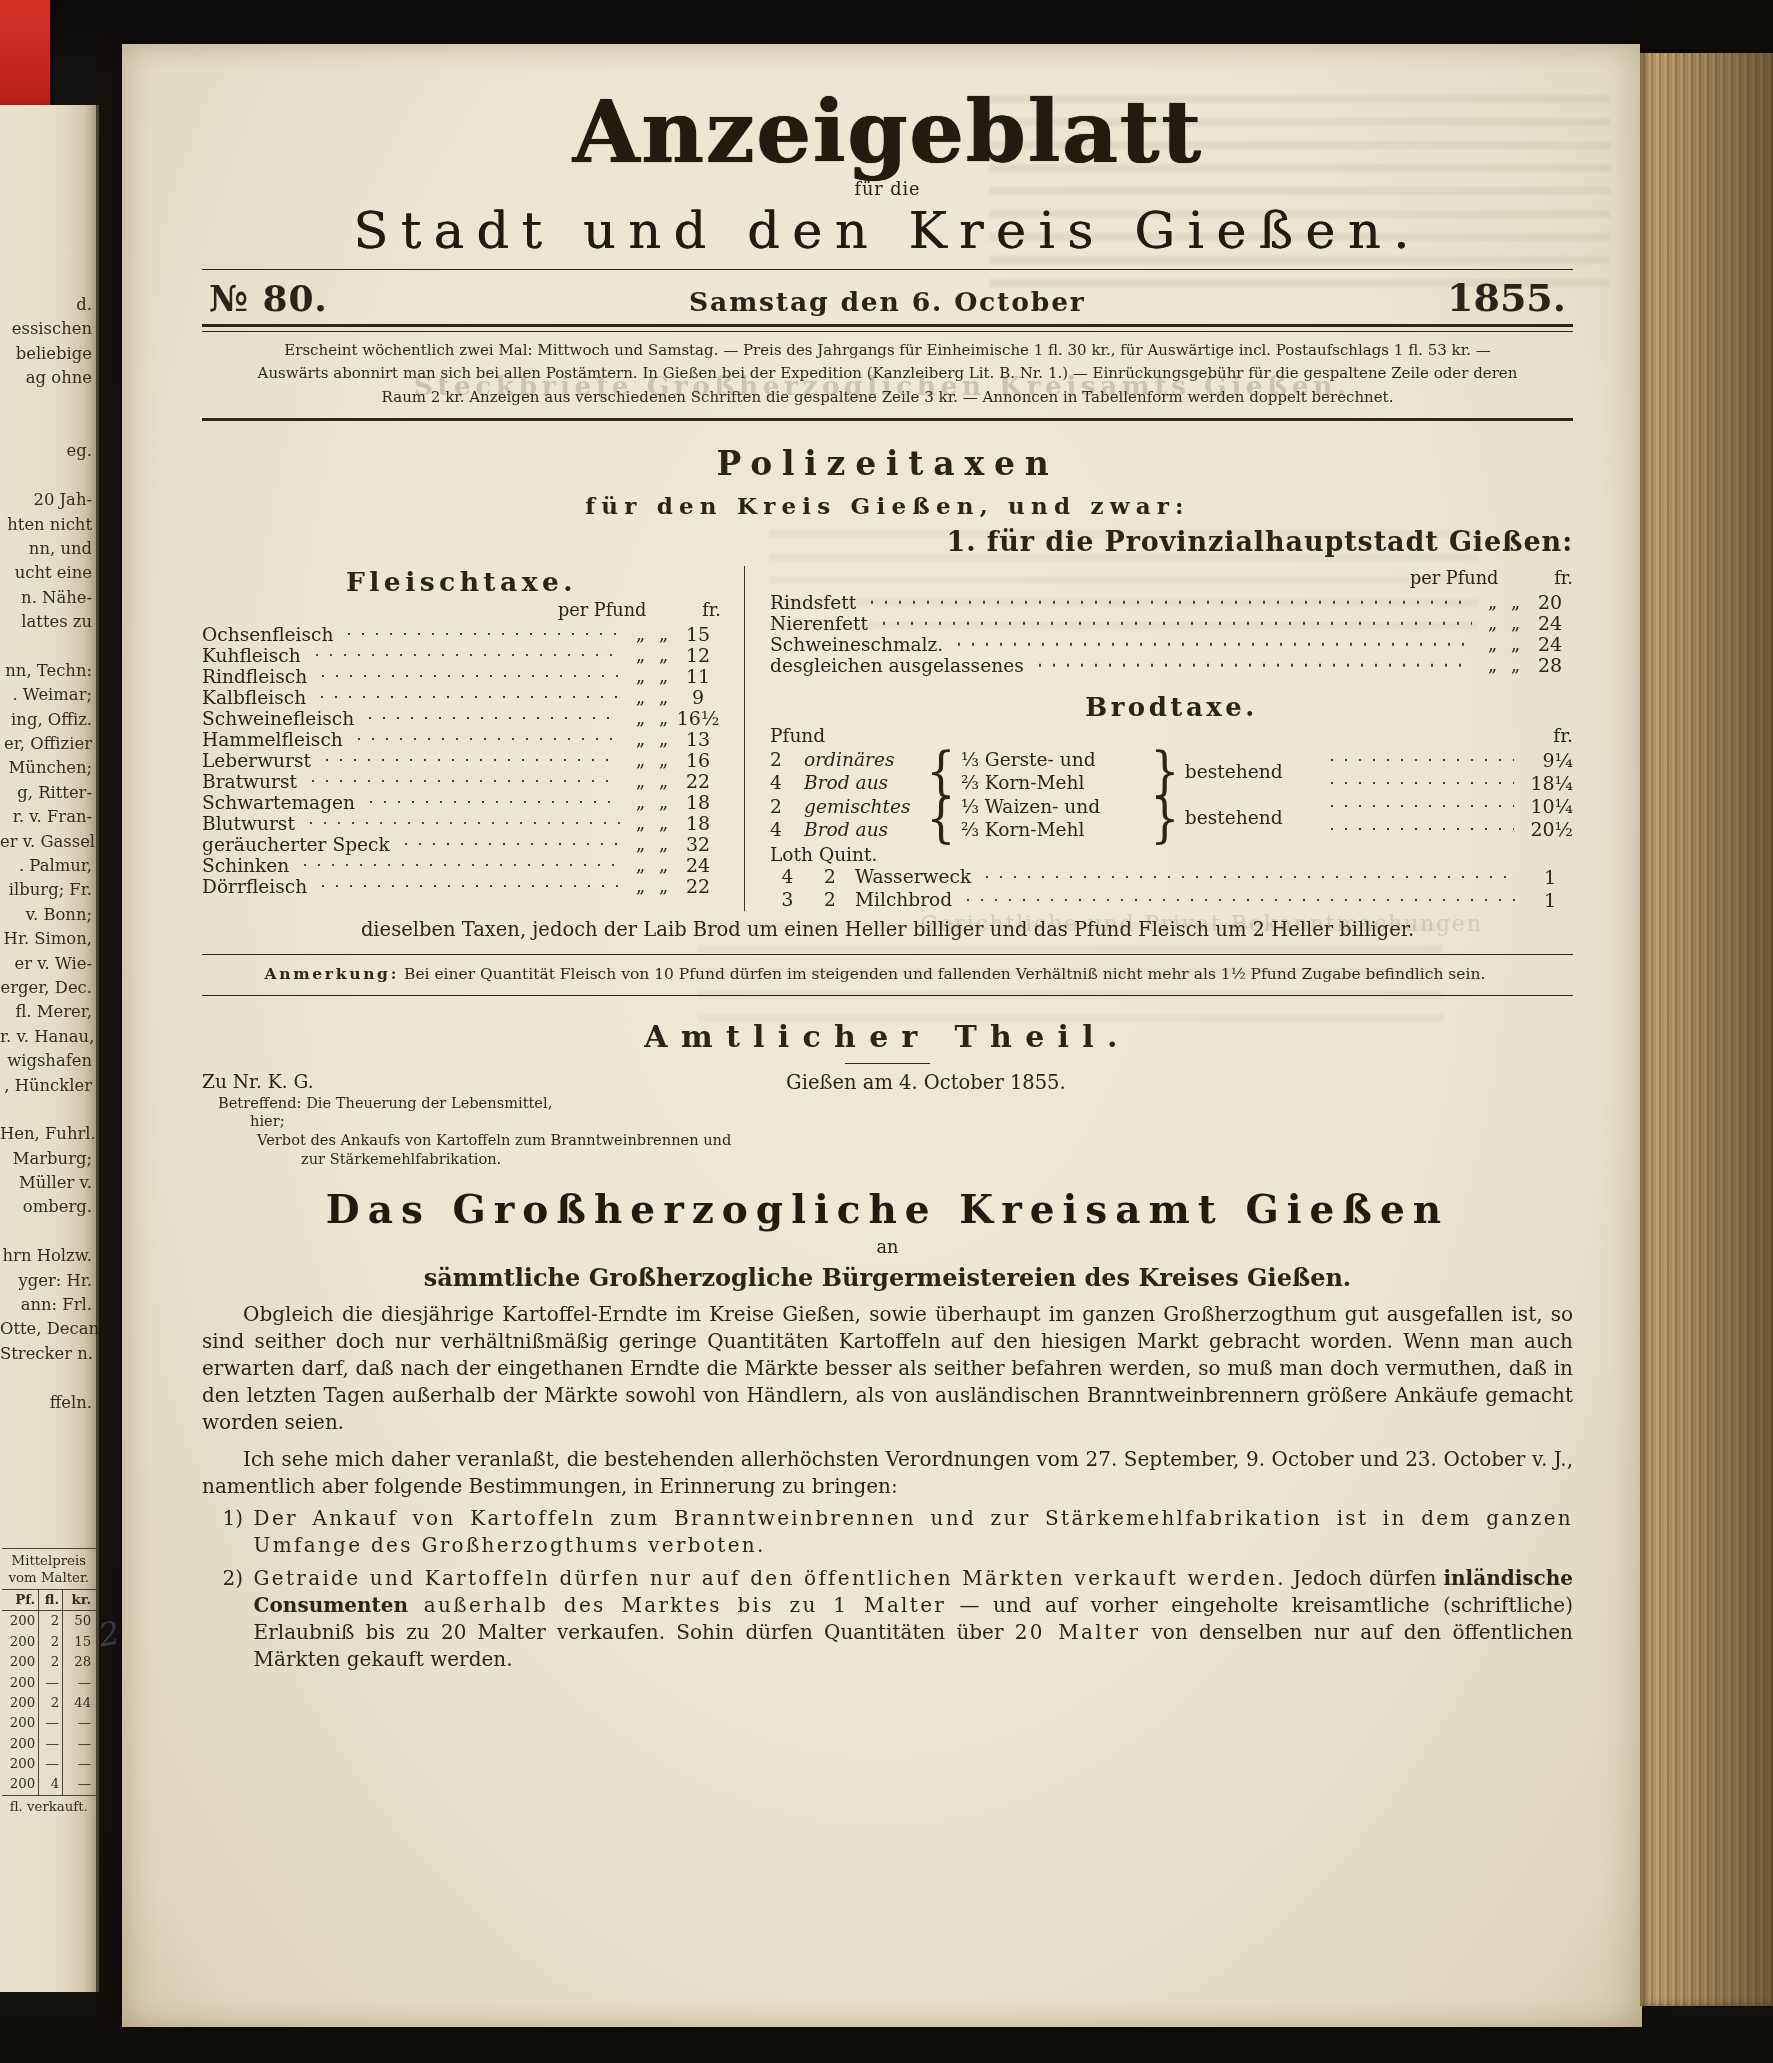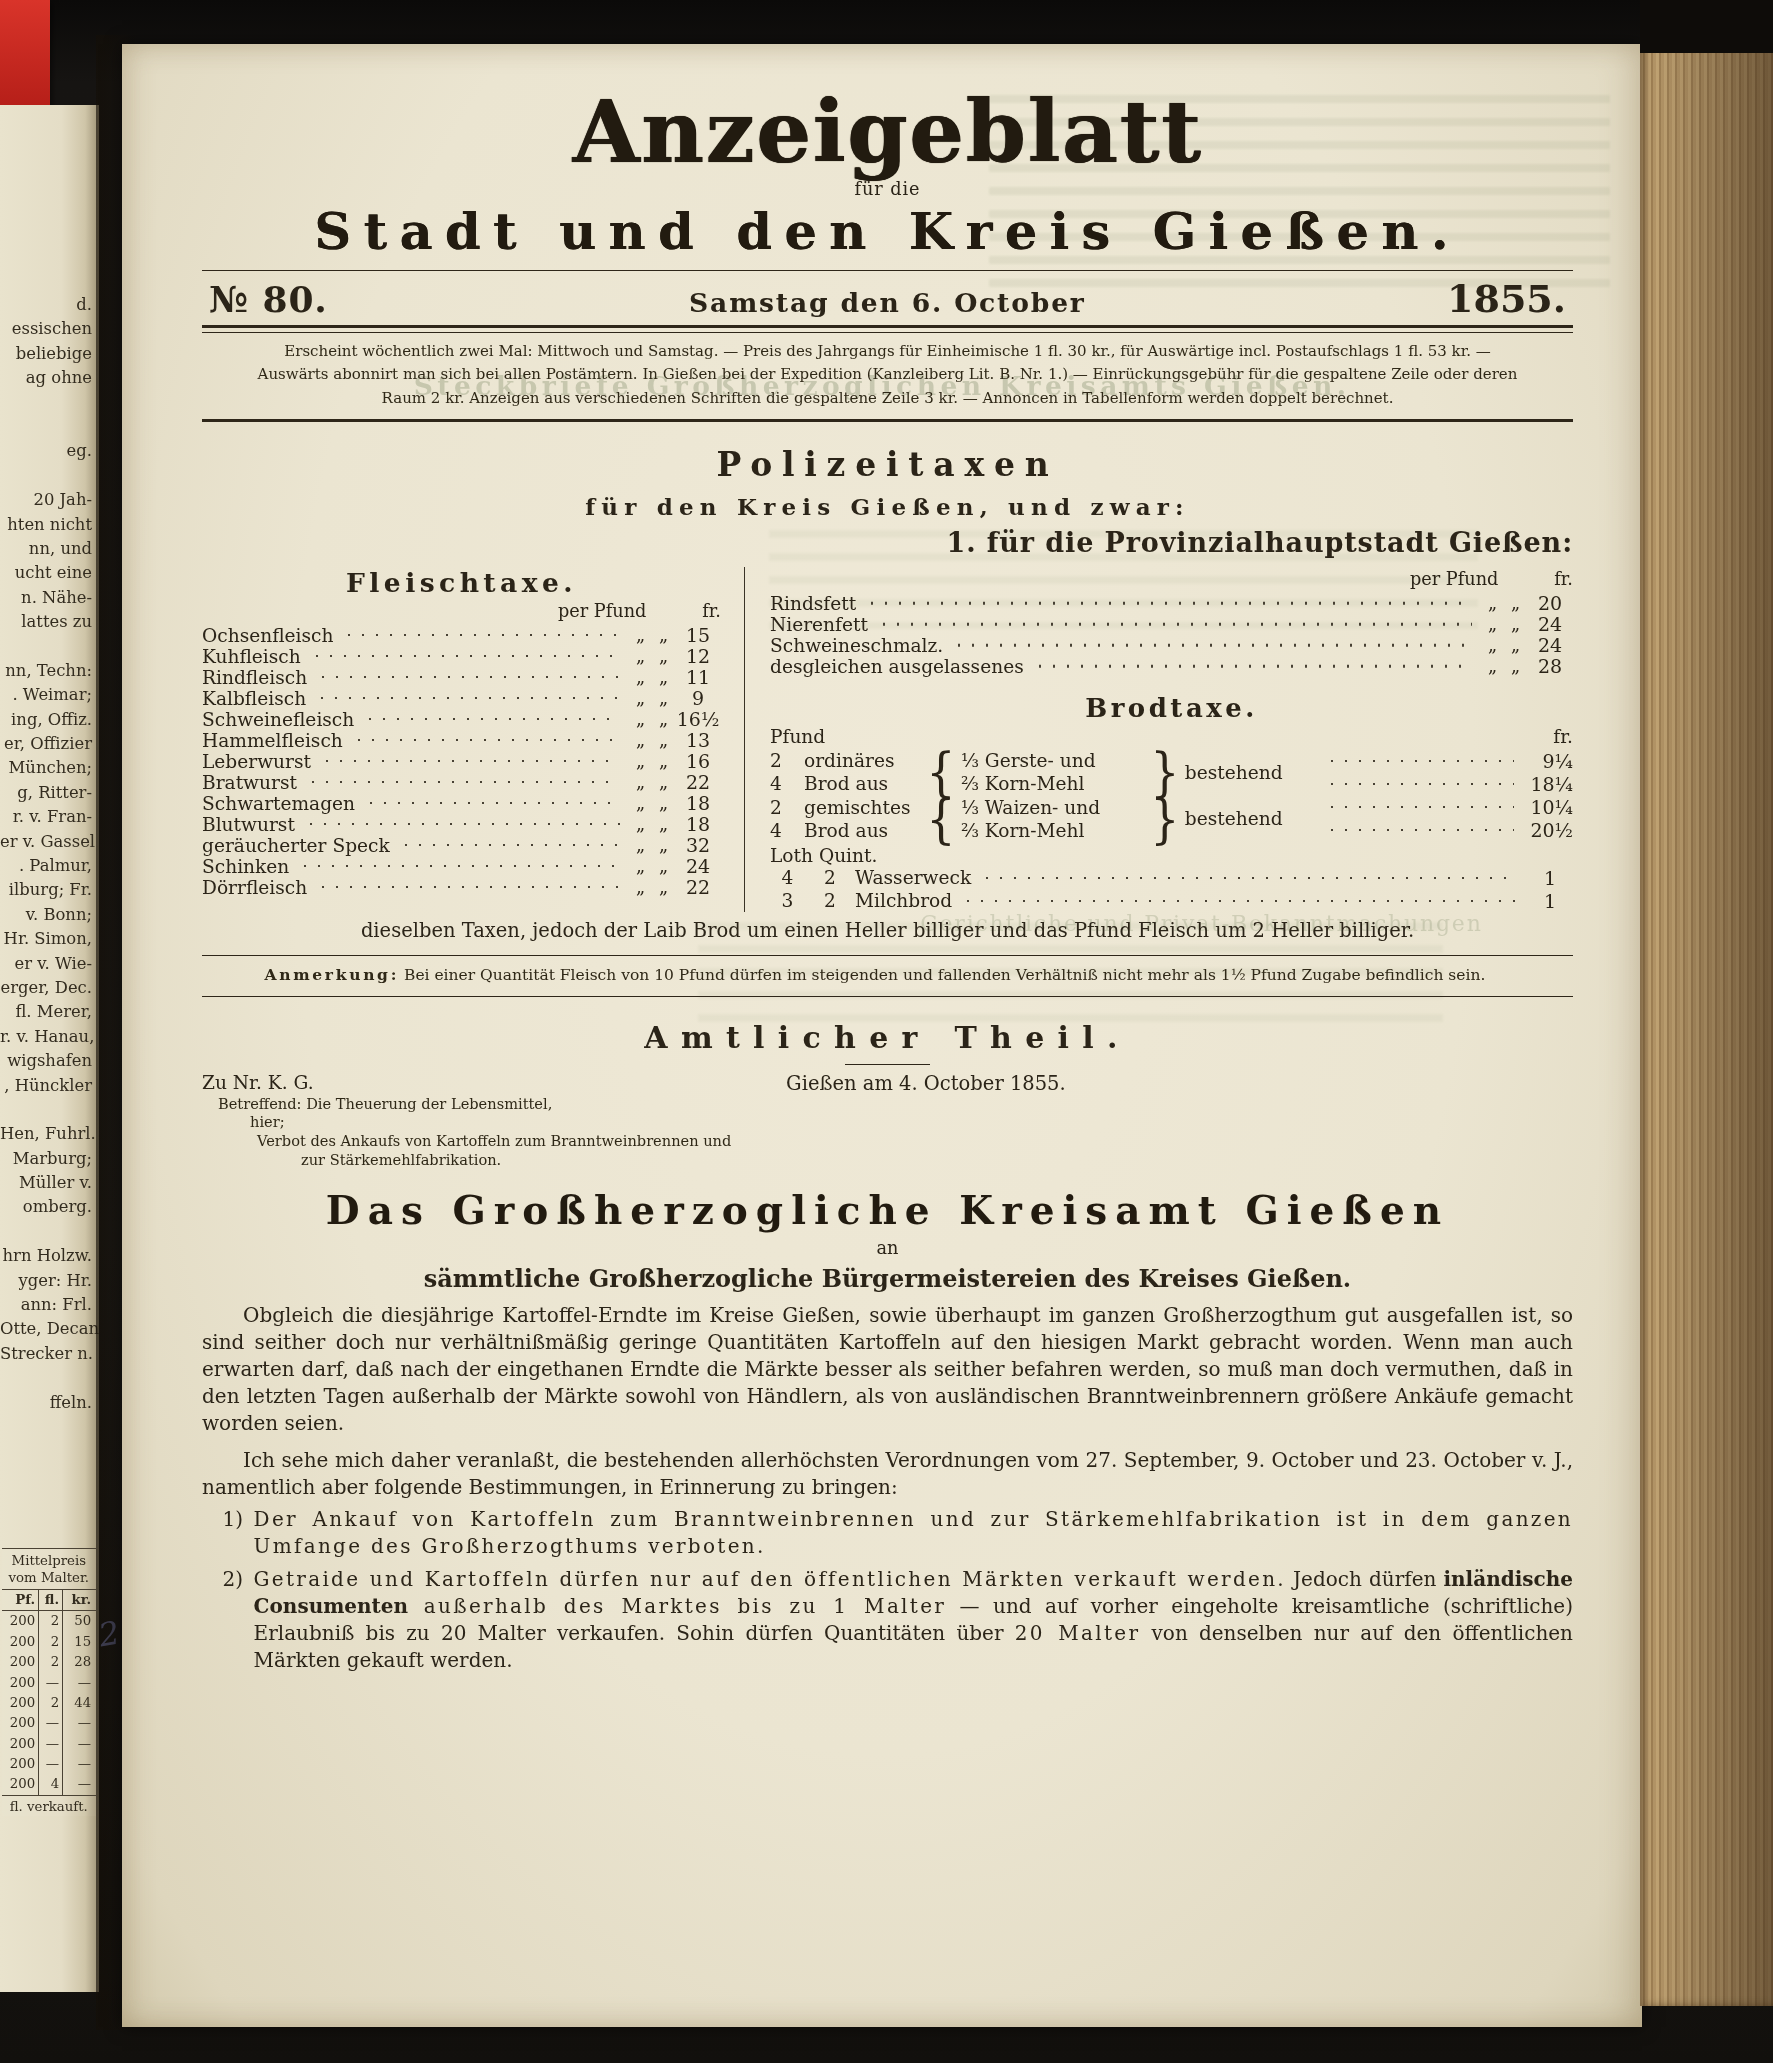--- a/index.html
+++ b/index.html
@@ -37,21 +37,21 @@
   .ghost-line{position:absolute;left:0;right:0;top:326px;text-align:center;font-weight:bold;
     font-size:26.6px;letter-spacing:4.4px;color:#5f7048;opacity:.26;filter:blur(0.6px);pointer-events:none;}
   .ghost-line2{position:absolute;left:44%;right:30px;top:867px;text-align:center;font-weight:normal;
     font-size:22px;letter-spacing:1.8px;color:#5f7048;opacity:.2;filter:blur(0.6px);pointer-events:none;}
 
   
   .masthead{text-align:center;}
   .mast-title{font-size:86px;font-weight:bold;letter-spacing:1.8px;line-height:1.02;margin-top:23px;
     color:#221b10;text-shadow:0.9px 0 0 currentColor,0 0 0.9px currentColor;}
   .mast-fuerdie{font-size:17.7px;margin-top:3.5px;letter-spacing:0.9px;}
-  .mast-sub{font-size:51px;font-weight:bold;letter-spacing:12.4px;margin-top:1.8px;color:#221b10;
+  .mast-sub{font-size:51px;font-weight:normal;letter-spacing:12.4px;margin-top:1.8px;color:#221b10;
     text-shadow:0.4px 0 0 currentColor;}
   .rule{border:0;border-top:1.8px solid #2e2619;margin:8.9px 0 0 0;}
   .rule-thick{border-top:3.5px solid #2e2619;}
   .rule-double{height:4.4px;border-top:3.5px solid #2e2619;border-bottom:1.8px solid #2e2619;margin-top:3.5px;}
   .issue-row{display:flex;align-items:baseline;margin-top:5.3px;padding:0 7px;}
   .issue-no{font-size:36px;font-weight:bold;letter-spacing:0.9px;}
   .issue-date{flex:1;text-align:center;font-size:26.6px;font-weight:bold;letter-spacing:1.8px;}
   .issue-year{font-size:38px;font-weight:bold;}
   .imprint{margin-top:7px;text-align:center;font-size:15px;line-height:1.55;color:#2f2817;}
   .sect-gap{margin-top:12.4px;}
@@ -72,21 +72,21 @@
   .leader{flex:1;margin:0 8.9px;height:1em;
     background-image:radial-gradient(circle,rgba(43,36,24,.85) 1.3px,rgba(43,36,24,0) 1.4px);
     background-size:14px 100%;background-position:0 62%;background-repeat:repeat-x;}
   .ditto{width:23px;text-align:center;font-size:17.7px;}
   .taxe-price{width:46px;text-align:center;font-size:19px;}
   .brod-title{text-align:center;font-size:26px;font-weight:bold;letter-spacing:3.5px;margin:16px 0 3.5px 0;}
   .brod-head{display:flex;justify-content:space-between;font-size:18.6px;margin-bottom:1.8px;}
   .brod-group{display:flex;align-items:center;margin:0.9px 0;}
   .bg-line{height:23px;line-height:23px;font-size:18.6px;white-space:nowrap;}
   .bg-qty{width:34px;}
-  .bg-word{width:117px;}
+  .bg-word{width:117px;font-style:italic;}
   .bg-brace{font-size:46px;line-height:1;transform:scaleY(1.12);margin:0 5.3px;color:#2b2418;}
   .bg-frac{width:184px;}
   .bg-middle{width:131px;font-size:18.6px;}
   .bg-right{flex:1;display:flex;flex-direction:column;}
   .bg-priceline{display:flex;align-items:center;height:23px;}
   .bg-price{width:50px;text-align:right;font-size:19px;}
   .loth-line{font-size:18.6px;margin-top:3.5px;}
   .weck-row{display:flex;align-items:center;height:23px;font-size:18.6px;}
   .weck-c1{width:35px;text-align:center;}
   .weck-c2{width:50px;text-align:center;}

